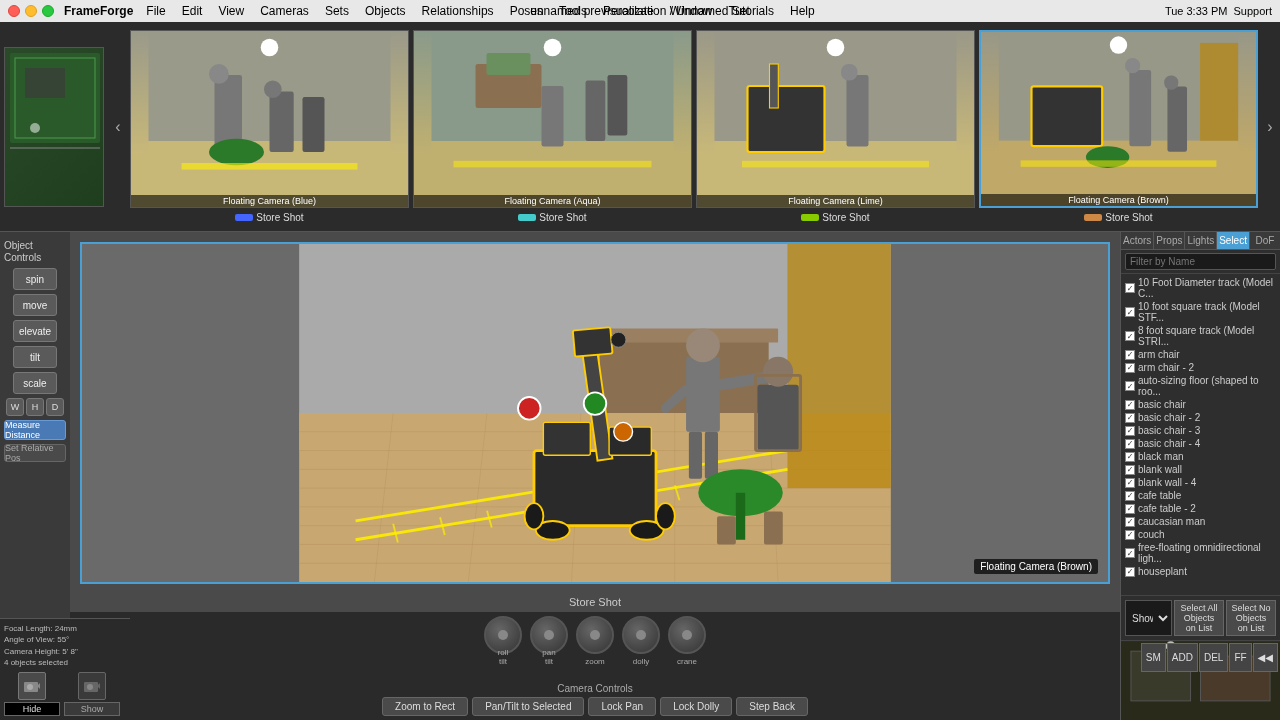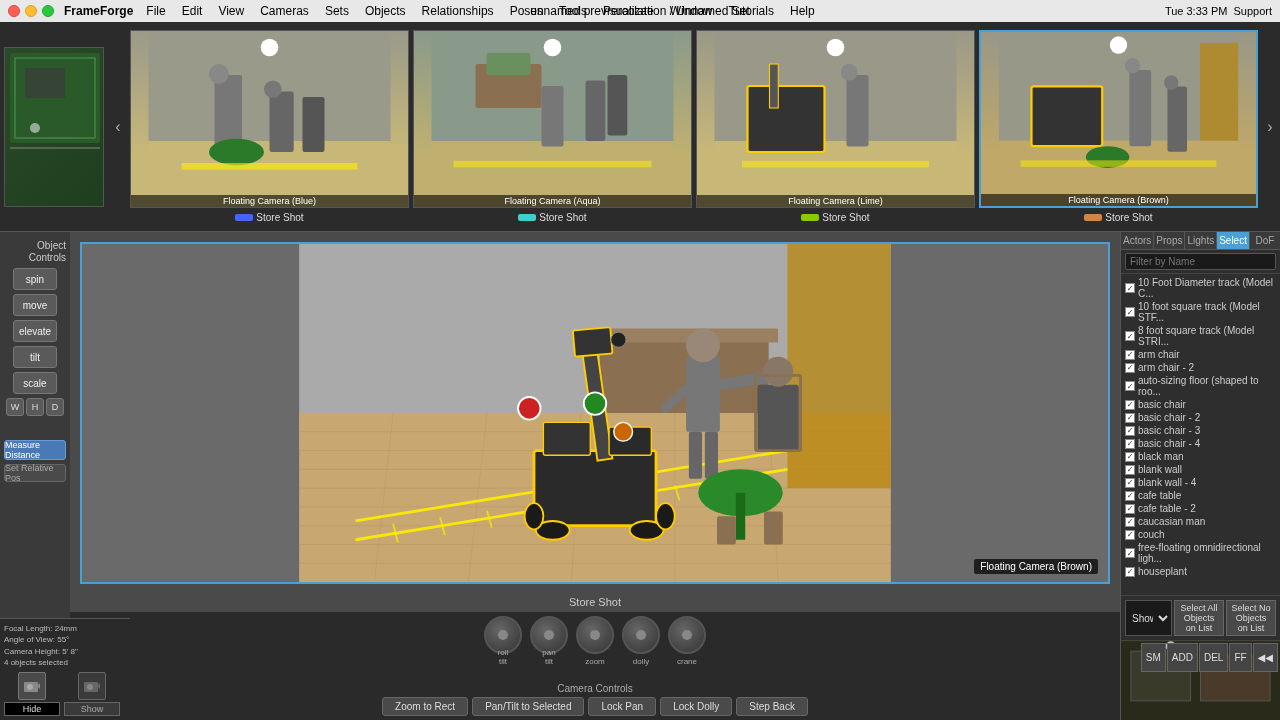--- a/index.html
+++ b/index.html
@@ -167,21 +167,21 @@
       display: flex;
       flex-direction: column;
       align-items: center;
       padding: 8px 4px;
       gap: 4px;
       flex-shrink: 0;
     }
     .obj-controls-label {
       font-size: 10px;
       color: #ccc;
-      text-align: right;
+      text-align: left;
       line-height: 1.2;
     }
     .ctrl-btn {
       width: 44px;
       height: 22px;
       background: #5a5a5a;
       border: 1px solid #777;
       border-radius: 3px;
       color: #eee;
       font-size: 10px;
@@ -211,21 +211,21 @@
       height: 20px;
       background: #4a7ab5;
       border: 1px solid #6a9ad5;
       border-radius: 3px;
       color: #fff;
       font-size: 9px;
       display: flex;
       align-items: center;
       justify-content: center;
       cursor: pointer;
-      margin-top: 20px;
+      margin-top: 0;
     }
     .setrel-btn {
       width: 62px;
       height: 18px;
       background: #4a4a4a;
       border: 1px solid #666;
       border-radius: 3px;
       color: #aaa;
       font-size: 9px;
       display: flex;

